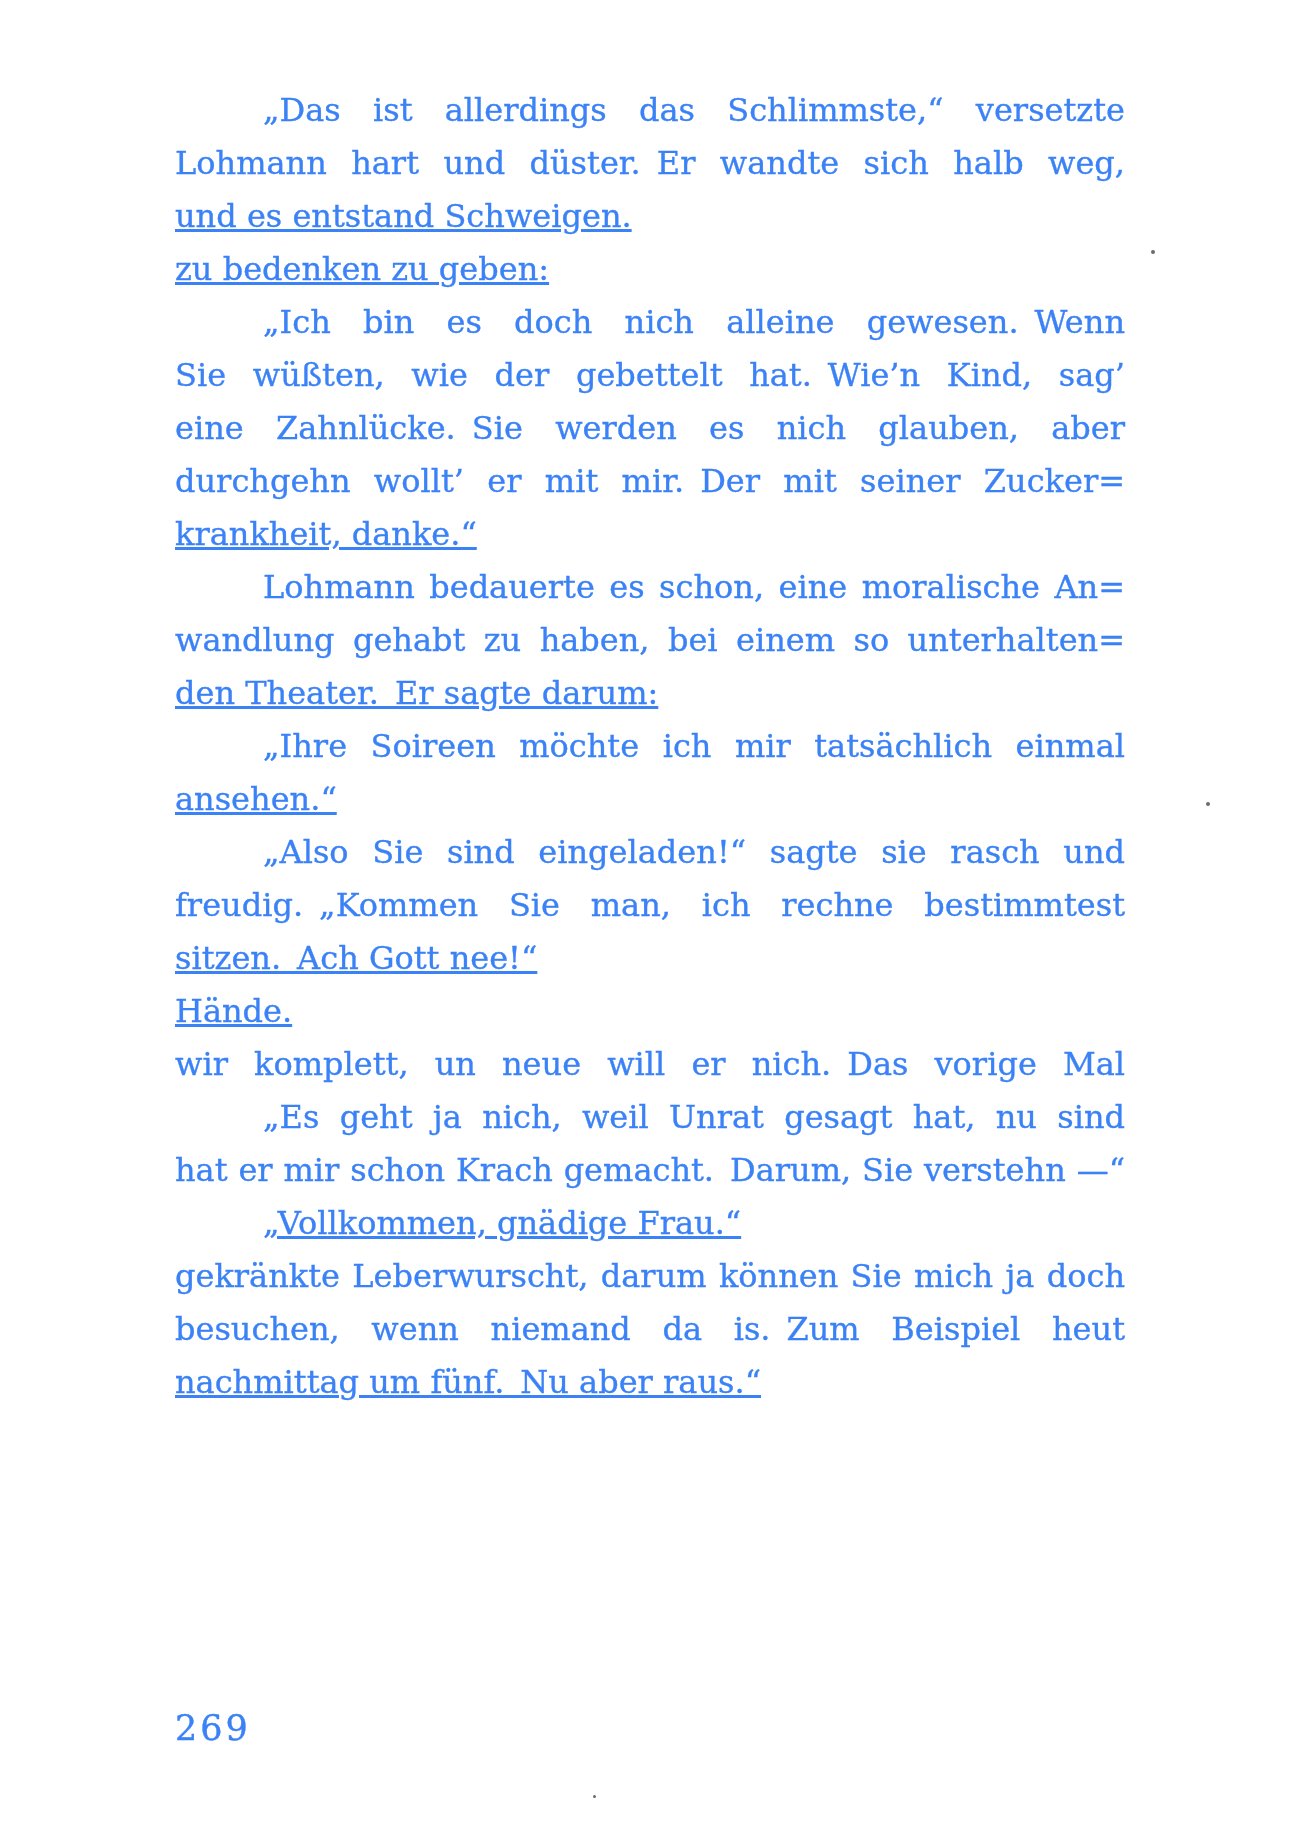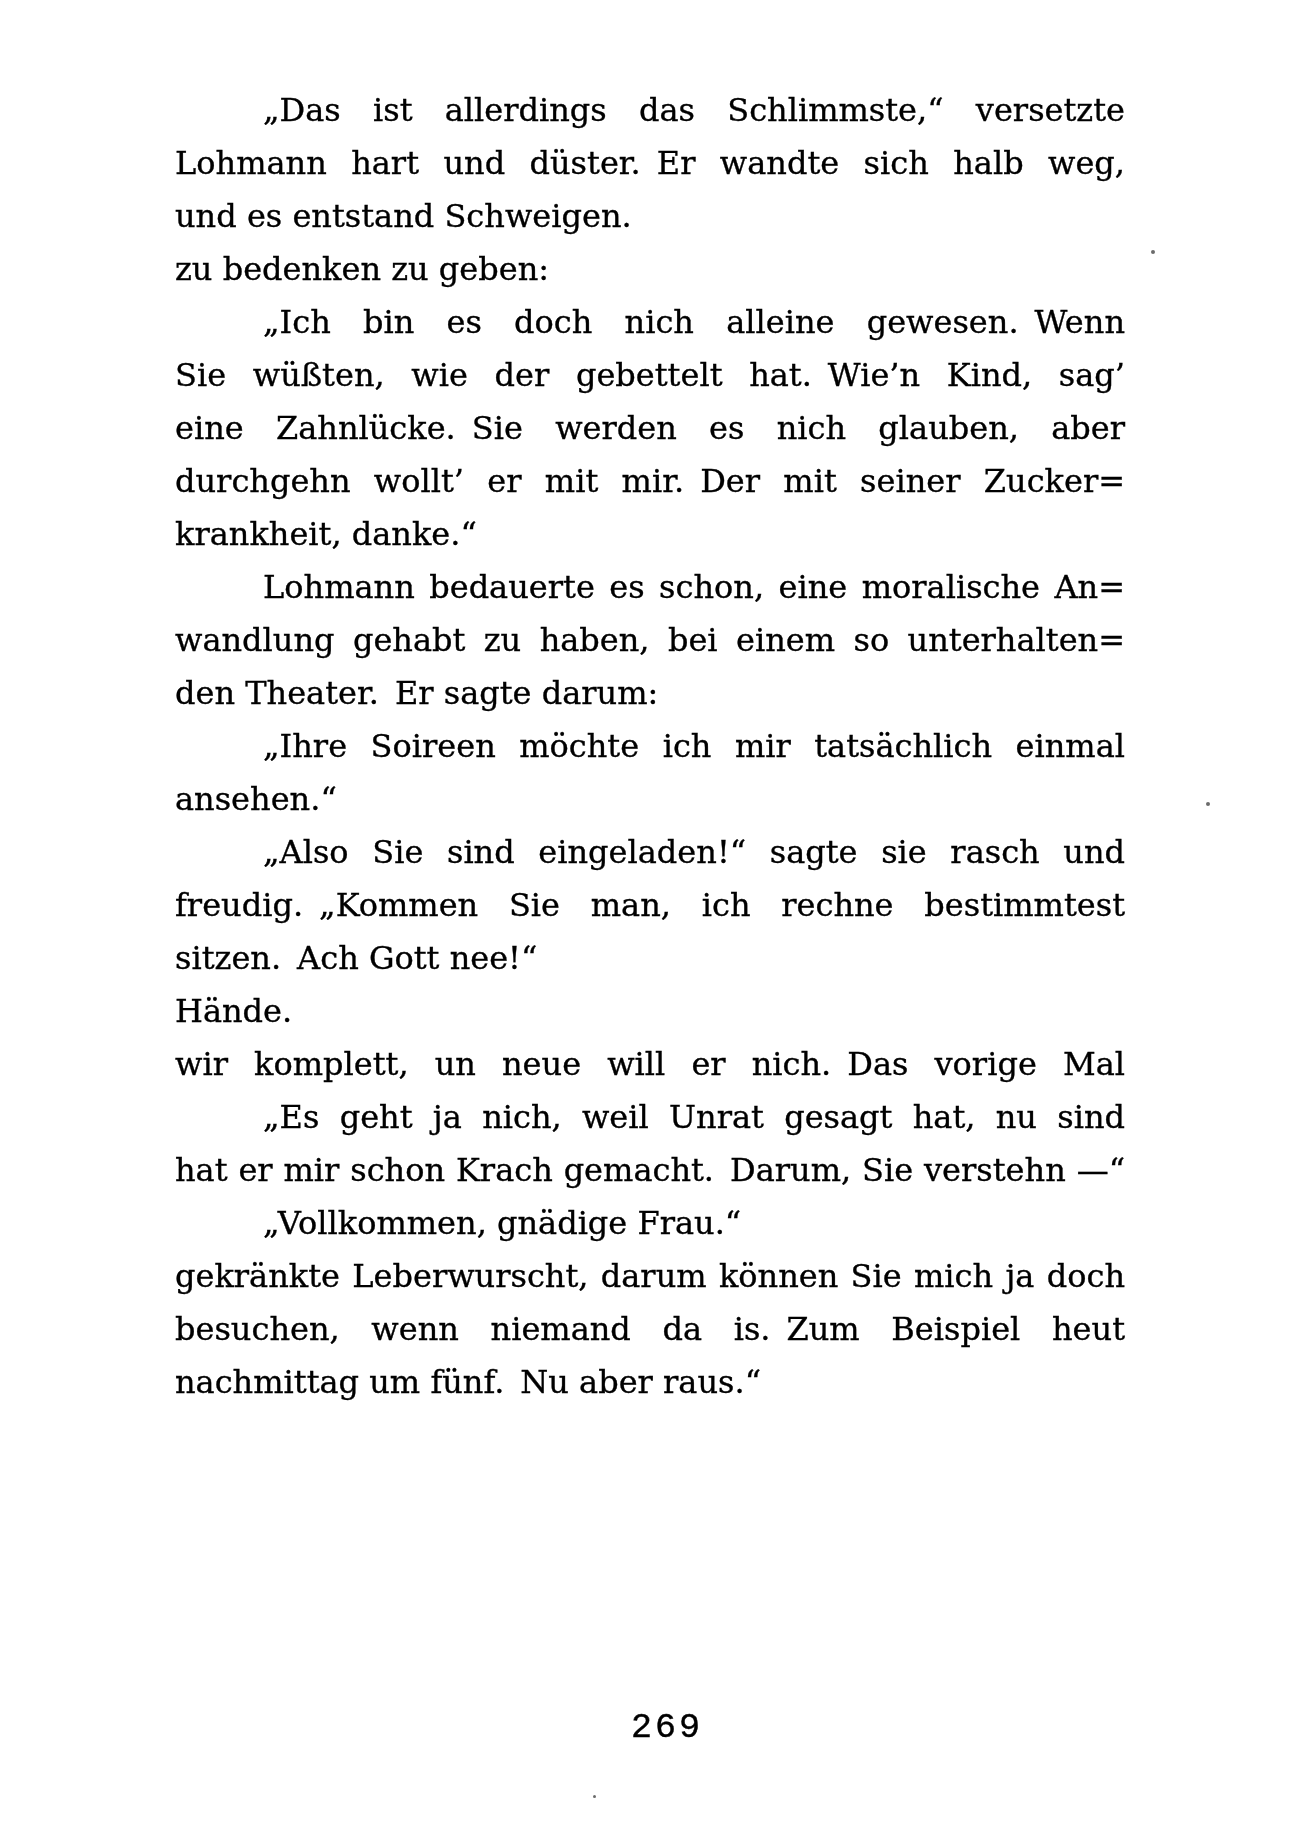--- a/index.html
+++ b/index.html
@@ -7,21 +7,21 @@
     padding: 0;
     background: #ffffff;
   }
   .page {
     position: relative;
     width: 1300px;
     height: 1848px;
     background: #ffffff;
     overflow: hidden;
     font-family: "DejaVu Serif", serif;
-    color: #000000;
+    color: #3b82f6;
   }
   .text-column {
     position: absolute;
     left: 175px;
     top: 84px;
     width: 950px;
   }
   .line {
     font-size: 32px;
     line-height: 53px;
@@ -29,34 +29,33 @@
     text-align: justify;
     text-justify: inter-word;
     -webkit-text-stroke: 0.35px currentColor;
     white-space: normal;
   }
   .line.full {
     text-align-last: justify;
   }
   .line.lastline {
     text-align-last: left;
+    text-decoration: underline;
   }
   .line.indent {
     text-indent: 88px;
   }
   .page-number {
     position: absolute;
-    left: 192px;
+    left: 175px;
     top: 1703px;
     width: 950px;
-    text-align: center;
     font-size: 35px;
     line-height: 50px;
     letter-spacing: 3px;
-    font-family: Liberation Mono, monospace;
     -webkit-text-stroke: 0.4px currentColor;
   }
   .speck {
     position: absolute;
     background: #3a3a3a;
     border-radius: 50%;
     opacity: 0.75;
   }
   .speck-1 { left: 1151px; top: 250px;  width: 4px; height: 4px; }
   .speck-2 { left: 1206px; top: 802px;  width: 4px; height: 4px; }

